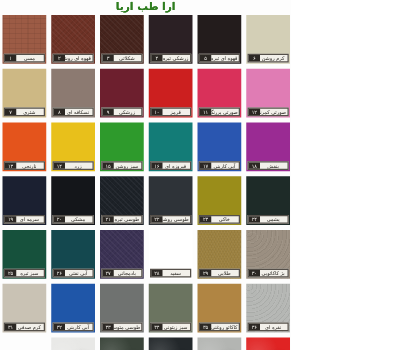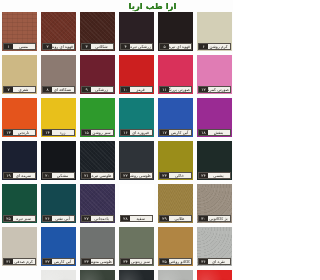--- a/index.html
+++ b/index.html
@@ -9,21 +9,20 @@
     font-family:"DejaVu Sans","Liberation Sans",sans-serif;
   }
   #page{position:relative;width:233px;height:280px;background:#fdfdfd;}
 
   #title{
     width:233px;text-align:center;
     color:#2e7d1f;font-weight:bold;font-size:8.5px;
     line-height:12px;height:12px;
     direction:rtl;letter-spacing:.2px;
     text-shadow:0 0 .3px #2e7d1f;
-    padding-left:36px;
   }
 
   #grid{
     position:relative;
     padding:0 0 0 2px;
     display:flex;flex-wrap:wrap;
     width:231px;
     gap:4px 4px;
   }
 

